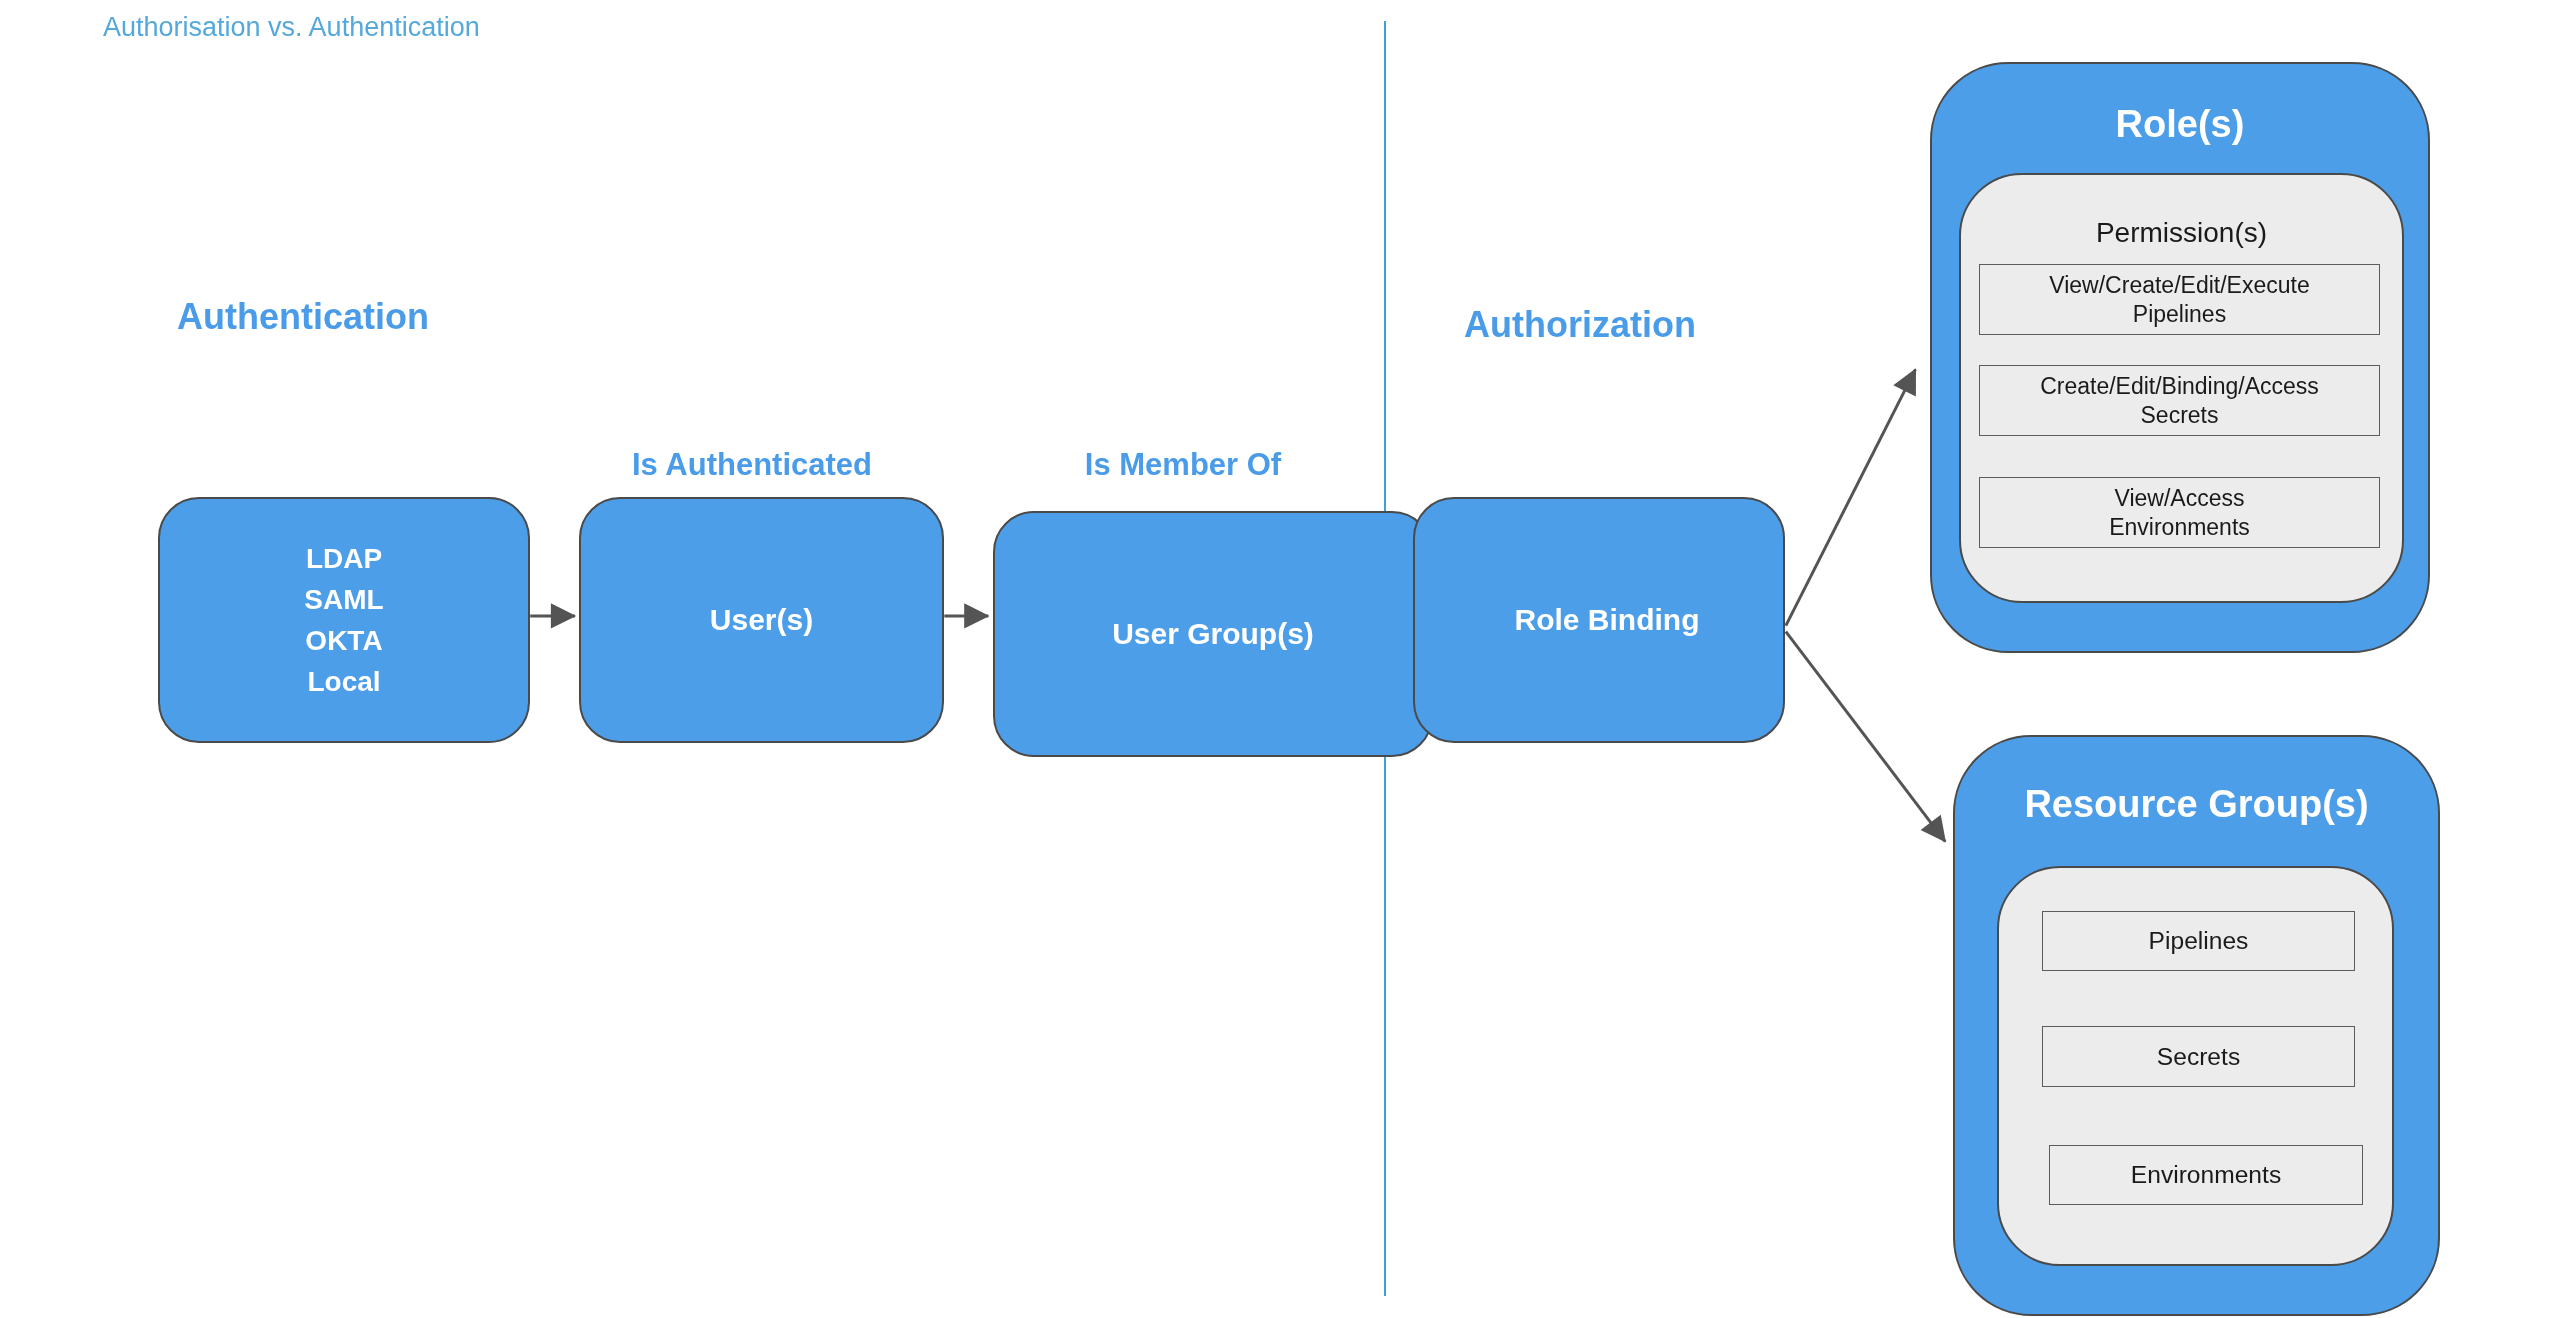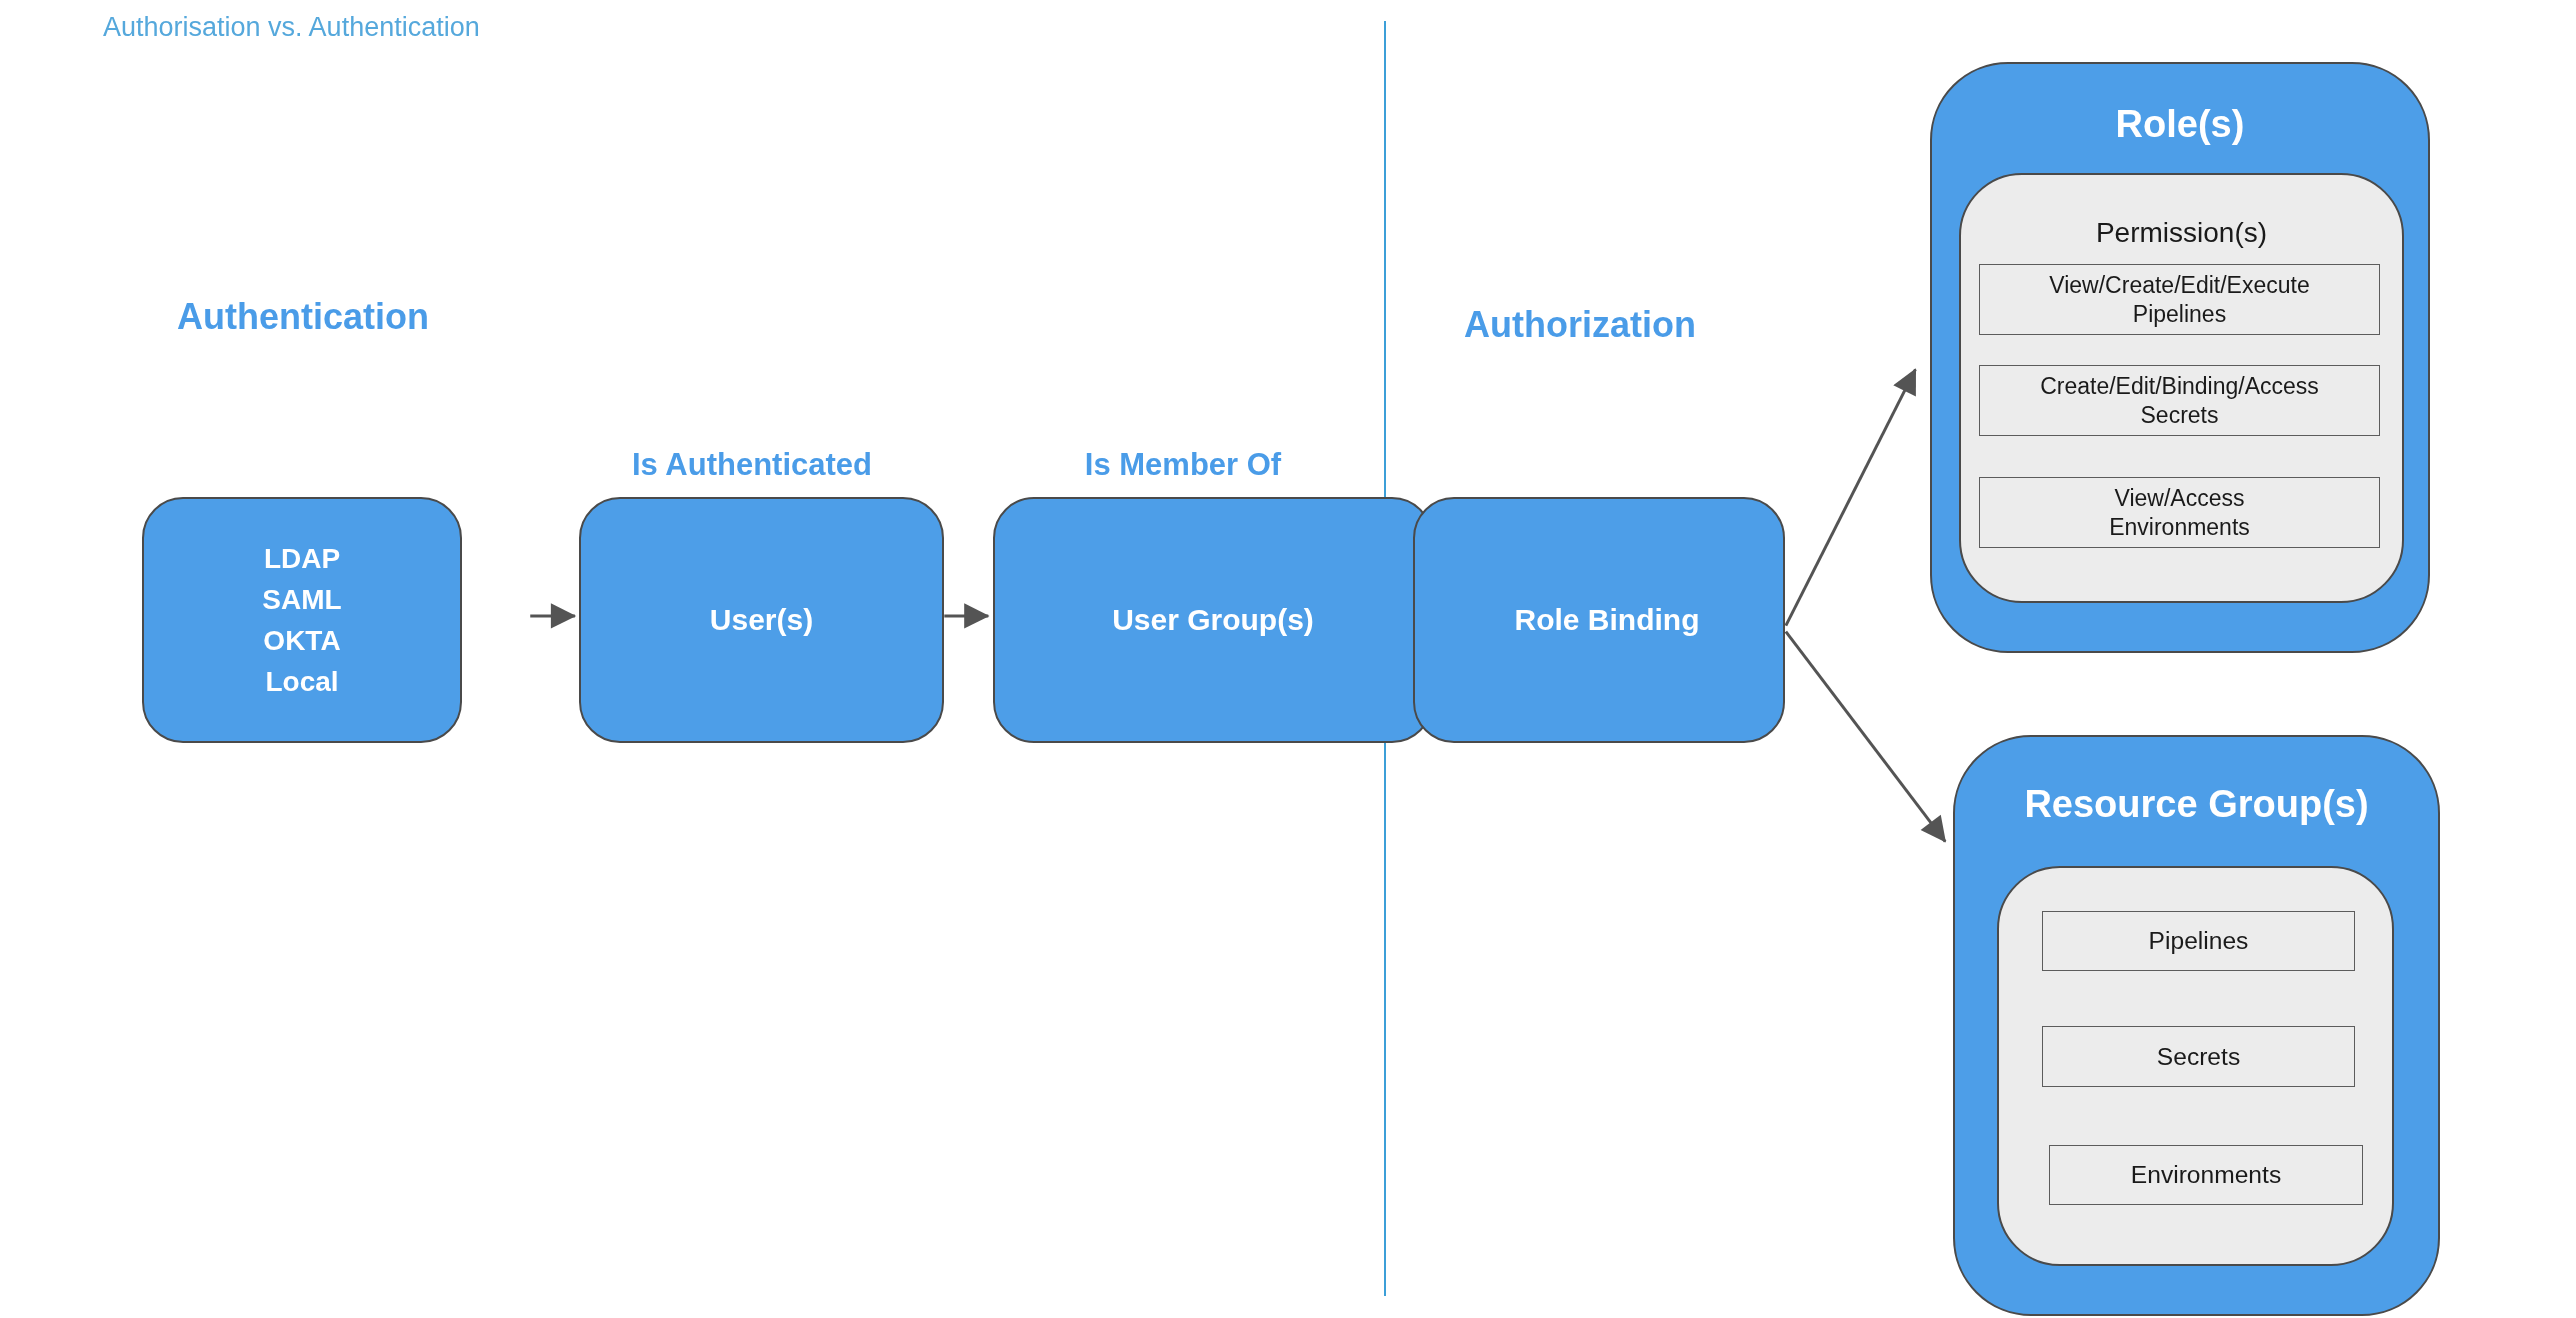--- a/index.html
+++ b/index.html
@@ -52,23 +52,23 @@
     border: 2.2px solid #4A4A4A;
     border-radius: 41px;
     color: #ffffff;
     font-weight: bold;
     display: flex;
     align-items: center;
     justify-content: center;
     text-align: center;
     font-size: 30px;
   }
-  .node-identity { left: 142px; width: 320px; }
+  .node-identity { left: 158px; width: 372px; }
   .node-users    { left: 579px; width: 365px; }
-  .node-groups   { left: 993px; width: 440px; }
+  .node-groups   { left: 993px; width: 440px; margin-top: 14px; }
   .node-binding  { left: 1413px; width: 372px; padding-left: 16px; }
   .node-lines { display: flex; flex-direction: column; }
   .node-lines span {
     display: block;
     font-size: 28px;
     line-height: 41px;
   }
   .edge-label {
     position: absolute;
     top: 447px;

